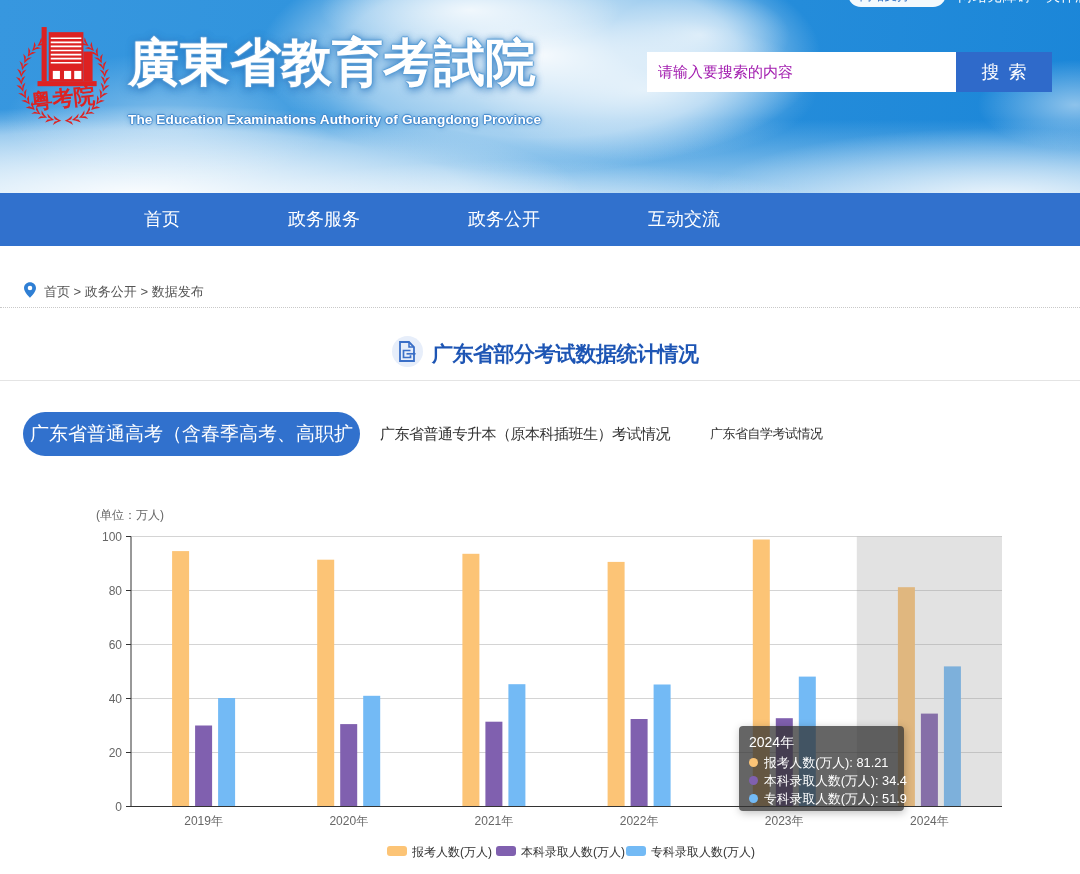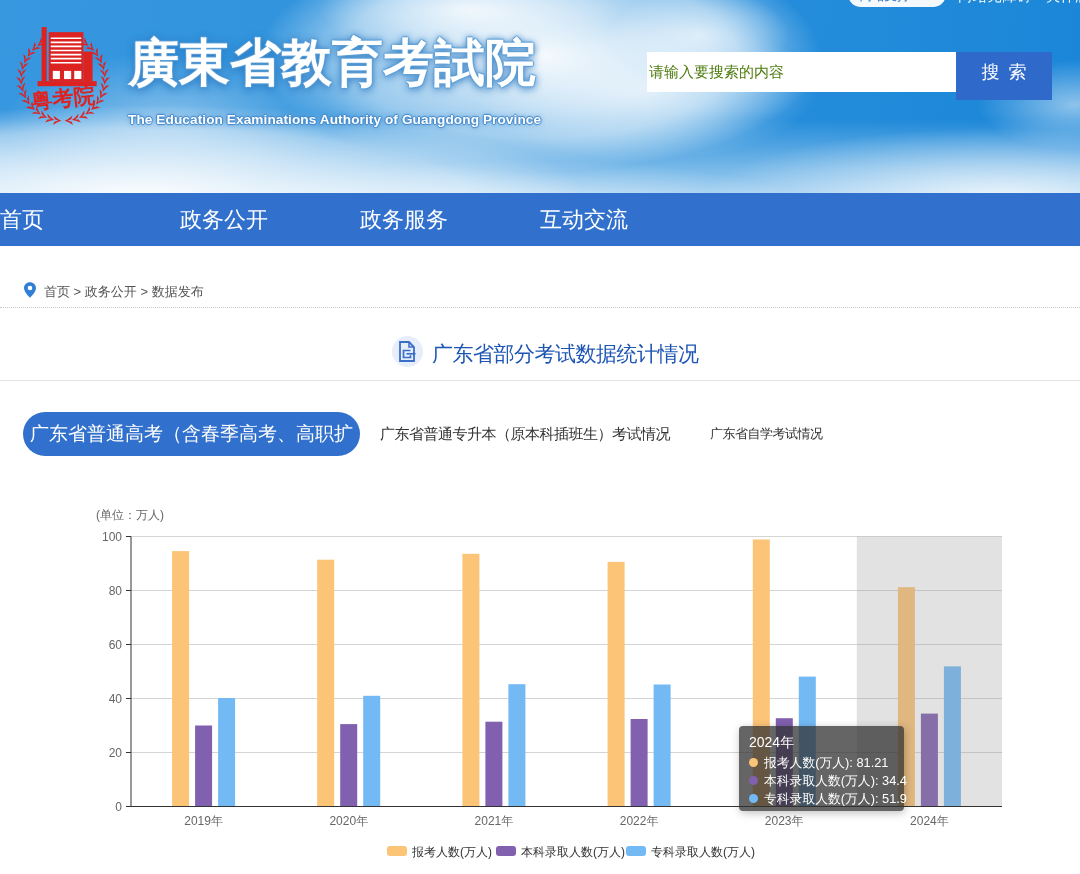--- a/index.html
+++ b/index.html
@@ -29,35 +29,35 @@
 
 .logo{position:absolute;left:12px;top:24px}
 .sitename{position:absolute;left:128px;top:32px;width:430px;color:#fff;z-index:3}
 .sitename .zh{font-size:51px;line-height:62px;font-weight:bold;letter-spacing:0;white-space:nowrap;
   text-shadow:0 1px 1px #5c9fd6,1px 0 1px #5c9fd6,-1px 0 1px #5c9fd6,0 -1px 1px #5c9fd6,0 0 7px rgba(47,124,196,.9),0 3px 9px rgba(40,115,190,.65);}
 .sitename .en{margin-top:18px;font-size:13.6px;font-weight:bold;white-space:nowrap;letter-spacing:.1px;
   text-shadow:0 1px 1px #4489cd,1px 0 1px #4489cd,-1px 0 1px #4489cd,0 -1px 1px #4489cd,0 0 5px rgba(47,124,196,.85);}
 
 .search{position:absolute;left:647px;top:52px;height:40px;z-index:4}
 .search .inp{position:absolute;left:0;top:0;width:321px;height:40px;background:#fff;
-  font-size:15px;color:#4d7c0f;line-height:40px;padding-left:2px}
-.search .btn{position:absolute;left:309px;top:0;width:96px;height:48px;background:#2f6aca;
+  font-size:15px;color:#a21caf;line-height:40px;padding-left:11px}
+.search .btn{position:absolute;left:309px;top:0;width:96px;height:40px;background:#2f6aca;
   color:#fff;font-size:18px;text-align:center;line-height:40px;letter-spacing:9px;text-indent:9px}
 
 .nav{position:absolute;left:0;top:193px;width:1080px;height:53px;background:#3171cd;display:flex}
-.nav .it{width:180px;text-align:left;line-height:53px;color:#fff;font-size:22px}
+.nav .it{width:180px;text-align:right;line-height:53px;color:#fff;font-size:18px}
 
 .crumb{position:absolute;left:0;top:246px;width:1080px;height:62px;border-bottom:1px dotted #c9c9c9}
 .crumb .txt{position:absolute;left:44px;top:37px;font-size:13px;color:#555}
 .crumb svg{position:absolute;left:24px;top:36px}
 
 .pgtitle{position:absolute;left:0;top:320px;width:1080px;height:61px;border-bottom:1px solid #e4e4e4}
 .pgtitle .ic{position:absolute;left:392px;top:16px;width:31px;height:31px;border-radius:50%;background:#e7eefa}
 .pgtitle .ic svg{position:absolute;left:7px;top:5px}
-.pgtitle h1{position:absolute;left:432px;top:20px;font-size:21px;color:#1d55b4;font-weight:normal;letter-spacing:-.5px}
+.pgtitle h1{position:absolute;left:432px;top:20px;font-size:21px;color:#1d55b4;font-weight:bold;letter-spacing:-.5px}
 
 .tabs{position:absolute;left:0;top:412px;width:1080px;height:44px}
 .tab-a{position:absolute;left:23px;top:0;width:337px;height:44px;background:#3171cd;border-radius:22px;
   color:#fff;font-size:19px;text-align:center;line-height:44px}
 .tab-b{position:absolute;left:380px;top:0;height:44px;line-height:44px;font-size:15px;color:#333;letter-spacing:-.5px}
 .tab-c{position:absolute;left:710px;top:0;height:44px;line-height:44px;font-size:13px;color:#333;letter-spacing:-.5px}
 
 .chart{position:absolute;left:0;top:490px;width:1080px;height:384px}
 .tooltip{position:absolute;left:739px;top:726px;width:165px;height:85px;background:rgba(50,50,50,.75);
   border-radius:4px;color:#fff;padding:8px 10px 8px 10px;box-shadow:1px 2px 8px rgba(0,0,0,.25);z-index:6}
@@ -132,22 +132,22 @@
   <div class="sitename">
     <div class="zh">廣東省教育考試院</div>
     <div class="en">The Education Examinations Authority of Guangdong Province</div>
   </div>
   <div class="search">
     <div class="inp">请输入要搜索的内容</div>
     <div class="btn">搜索</div>
   </div>
   <div class="nav">
     <div class="it">首页</div>
-    <div class="it">政务公开</div>
-      <div class="it">政务服务</div>
+    <div class="it">政务服务</div>
+      <div class="it">政务公开</div>
       <div class="it">互动交流</div>
   </div>
   <div class="crumb">
     <svg width="12" height="16" viewBox="0 0 13 17">
         <path d="M6.5,0 C2.9,0 0,2.9 0,6.4 C0,11 6.5,17 6.5,17 C6.5,17 13,11 13,6.4 C13,2.9 10.1,0 6.5,0 Z M6.5,8.9 A2.5,2.5 0 1,1 6.5,3.9 A2.5,2.5 0 1,1 6.5,8.9 Z" fill="#2f7fd4"></path>
       </svg>
     <div class="txt">首页 &gt; 政务公开 &gt; 数据发布</div>
   </div>
   <div class="pgtitle">
     <div class="ic">

